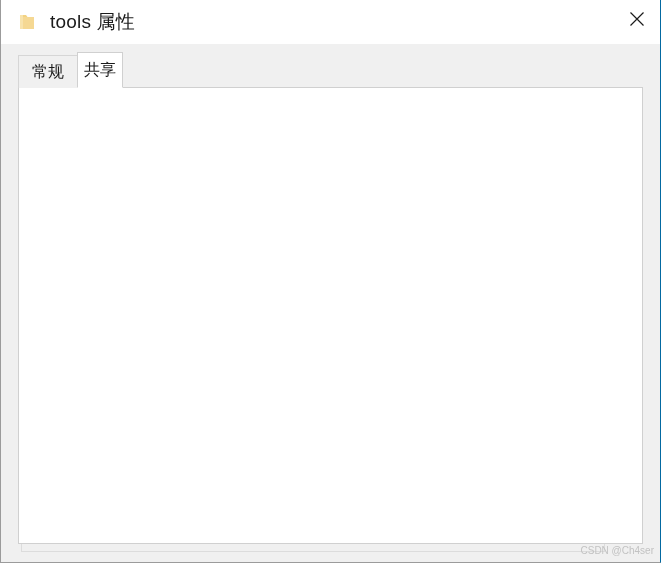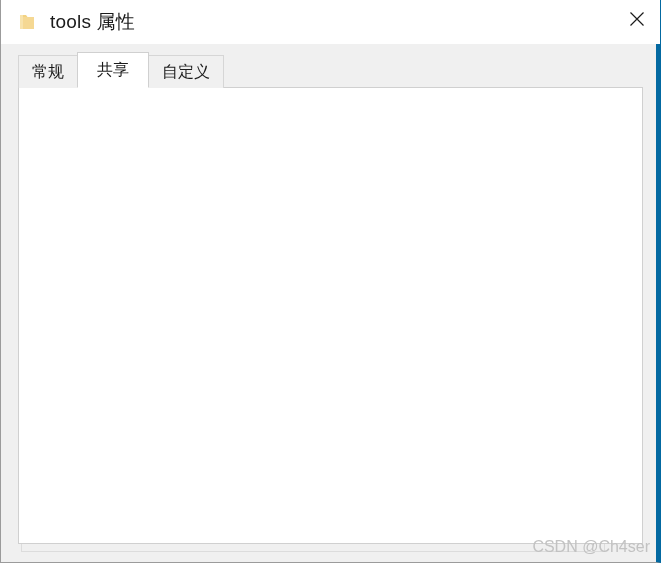--- a/index.html
+++ b/index.html
@@ -13,21 +13,21 @@
     font-family: "Liberation Sans", "DejaVu Sans", sans-serif;
     overflow: hidden;
   }
   .window {
     position: relative;
     width: 661px;
     height: 563px;
     background: #f0f0f0;
     box-sizing: border-box;
     border-left: 1px solid #9b9b9b;
-    border-right: 5px solid #0369a1;
+    border-right: 1px solid #0369a1;
     border-bottom: 1px solid #9b9b9b;
   }
   
   .titlebar {
     position: absolute;
     left: 0; top: 0;
     width: 659px;
     height: 44px;
     background: #ffffff;
     display: flex;
@@ -86,21 +86,21 @@
     border: 1px solid #d6d6d6;
     border-bottom: none;
     margin-right: -1px;
     white-space: nowrap;
   }
   .tab.selected {
     height: 36px;
     background: #ffffff;
     border: 1px solid #d0d0d0;
     border-bottom: 1px solid #ffffff;
-    padding: 0 19px;
+    padding: 0 6px;
     z-index: 5;
     position: relative;
     align-items: center;
   }
   
   .tabbody {
     position: absolute;
     left: 17px;
     top: 87px;
     width: 625px;
@@ -228,21 +228,21 @@
     width: 17px;
     height: 18px;
     display: inline-block;
     flex: none;
   }
   
   .watermark {
     position: absolute;
     right: 6px;
     bottom: 6px;
-    font-size: 16px;
+    font-size: 10px;
     color: #c2c2c2;
     white-space: nowrap;
     z-index: 9;
   }
 </style>
 </head>
 <body>
 
 <div class="window">
 
@@ -262,23 +262,20 @@
     </div>
   </div>
 
   <div class="tabstrip">
     <div class="tab">
       <span>常规</span>
     </div>
     <div class="tab selected">
       <span>共享</span>
     </div>
-    <div class="tab">
-      <span>自定义</span>
-    </div>
   </div>
 
   <div class="tabbody"></div>
 
   <div class="groupbox" id="group-network">
     <span class="group-title">网络文件和文件夹共享</span>
 
     <div class="folder-tile">
       <svg class="folder-big" viewBox="0 0 36 40" xmlns="http://www.w3.org/2000/svg">
         <path d="M5 2 L14 2 L17 7 L32 7 L32 36 L5 36 Z" fill="#f3d483"></path>

